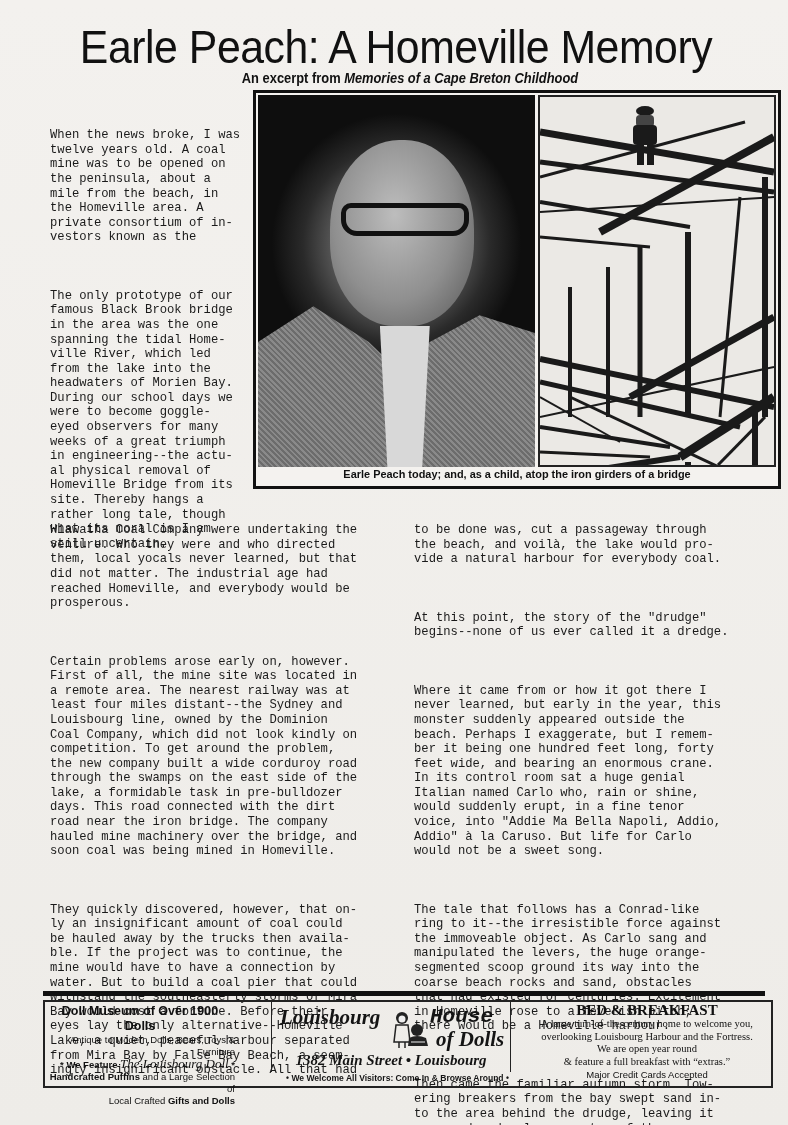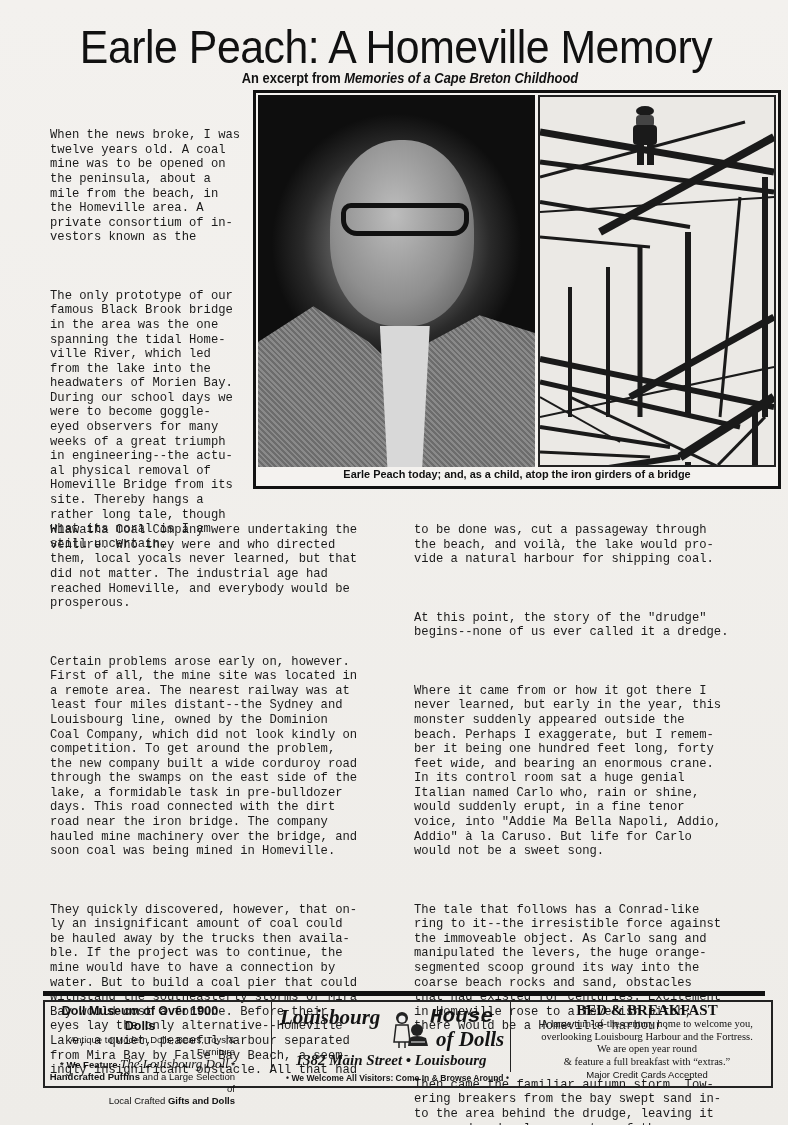--- a/index.html
+++ b/index.html
@@ -179,21 +179,21 @@
 Bay would cost a fortune. Before their
 eyes lay the only alternative--Homeville
 Lake, a quiet, peaceful harbour separated
 from Mira Bay by False Bay Beach, a seem-
 ingly insignificant obstacle. All that had</p>
   </div>
 
   <div class="col mono" style="left:414px; top:494px; width:370px;">
     <p>to be done was, cut a passageway through
 the beach, and voilà, the lake would pro-
-vide a natural harbour for shipping coal.</p>
+vide a natural harbour for everybody coal.</p>
     <p>At this point, the story of the "drudge"
 begins--none of us ever called it a dredge.</p>
     <p>Where it came from or how it got there I
 never learned, but early in the year, this
 monster suddenly appeared outside the
 beach. Perhaps I exaggerate, but I remem-
 ber it being one hundred feet long, forty
 feet wide, and bearing an enormous crane.
 In its control room sat a huge genial
 Italian named Carlo who, rain or shine,

